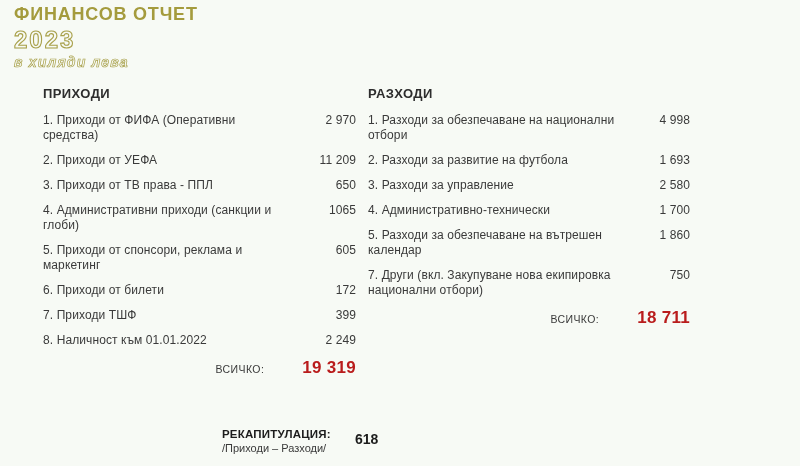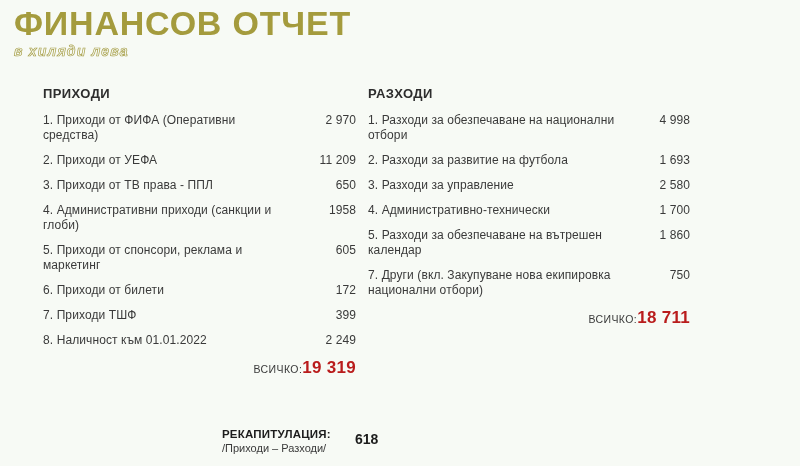--- a/index.html
+++ b/index.html
@@ -9,21 +9,21 @@
     width: 800px;
     height: 466px;
     background: #f7faf5;
     font-family: "Liberation Sans", sans-serif;
     color: #3a3a3a;
     overflow: hidden;
   }
   
   .title-block { position: absolute; left: 14px; top: 4px; }
   .title-main {
-    font-size: 34px;
+    font-size: 18px;
     font-weight: 800;
     letter-spacing: 0.8px;
     color: #a49b3d;
   }
   .outline { color: #a8a04a; font-weight: 800; }
   @supports (-webkit-text-stroke: 1px #000) {
     .outline { color: transparent; -webkit-text-stroke: 1.1px #a8a04a; }
     .outline-thin { -webkit-text-stroke-width: 0.7px; }
   }
   .title-year {
@@ -56,20 +56,21 @@
     font-size: 12px;
     line-height: 15px;
     letter-spacing: 0.1px;
   }
   .row .label { max-width: 248px; }
   .row .value { text-align: right; white-space: nowrap; padding-left: 8px; }
   .total-row {
     display: flex;
     justify-content: flex-end;
     align-items: baseline;
+    gap: 38px;
     margin-top: 2px;
   }
   .total-label { font-size: 10.5px; letter-spacing: 0.4px; color: #3a3a3a; }
   .total-value { font-size: 17px; font-weight: 700; color: #b91c1c; letter-spacing: 0.3px; }
   
   .recap { position: absolute; left: 222px; top: 428px; }
   .recap-label { font-size: 11.5px; font-weight: 700; color: #1c1c1c; letter-spacing: 0.2px; }
   .recap-sub { font-size: 11px; color: #3a3a3a; margin-top: 2px; }
   .recap-value {
     position: absolute;
@@ -80,41 +81,42 @@
     color: #1c1c1c;
   }
 </style>
 </head>
 <body>
 
 <div class="page">
 
   <div class="title-block">
     <div class="title-main">ФИНАНСОВ ОТЧЕТ</div>
+    <div class="title-year outline">2023</div>
     <div class="title-sub outline outline-thin">в хиляди лева</div>
   </div>
 
   <div class="col col-income">
     <div class="col-header">ПРИХОДИ</div>
 
     <div class="row">
       <span class="label">1. Приходи от ФИФА (Оперативни средства)</span>
       <span class="value">2 970</span>
     </div>
     <div class="row">
       <span class="label">2. Приходи от УЕФА</span>
       <span class="value">11 209</span>
     </div>
     <div class="row">
       <span class="label">3. Приходи от ТВ права - ППЛ</span>
       <span class="value">650</span>
     </div>
     <div class="row">
       <span class="label">4. Административни приходи (санкции и глоби)</span>
-      <span class="value">1958</span>
+      <span class="value">1065</span>
     </div>
     <div class="row">
       <span class="label">5. Приходи от спонсори, реклама и маркетинг</span>
       <span class="value">605</span>
     </div>
     <div class="row">
       <span class="label">6. Приходи от билети</span>
       <span class="value">172</span>
     </div>
     <div class="row">

